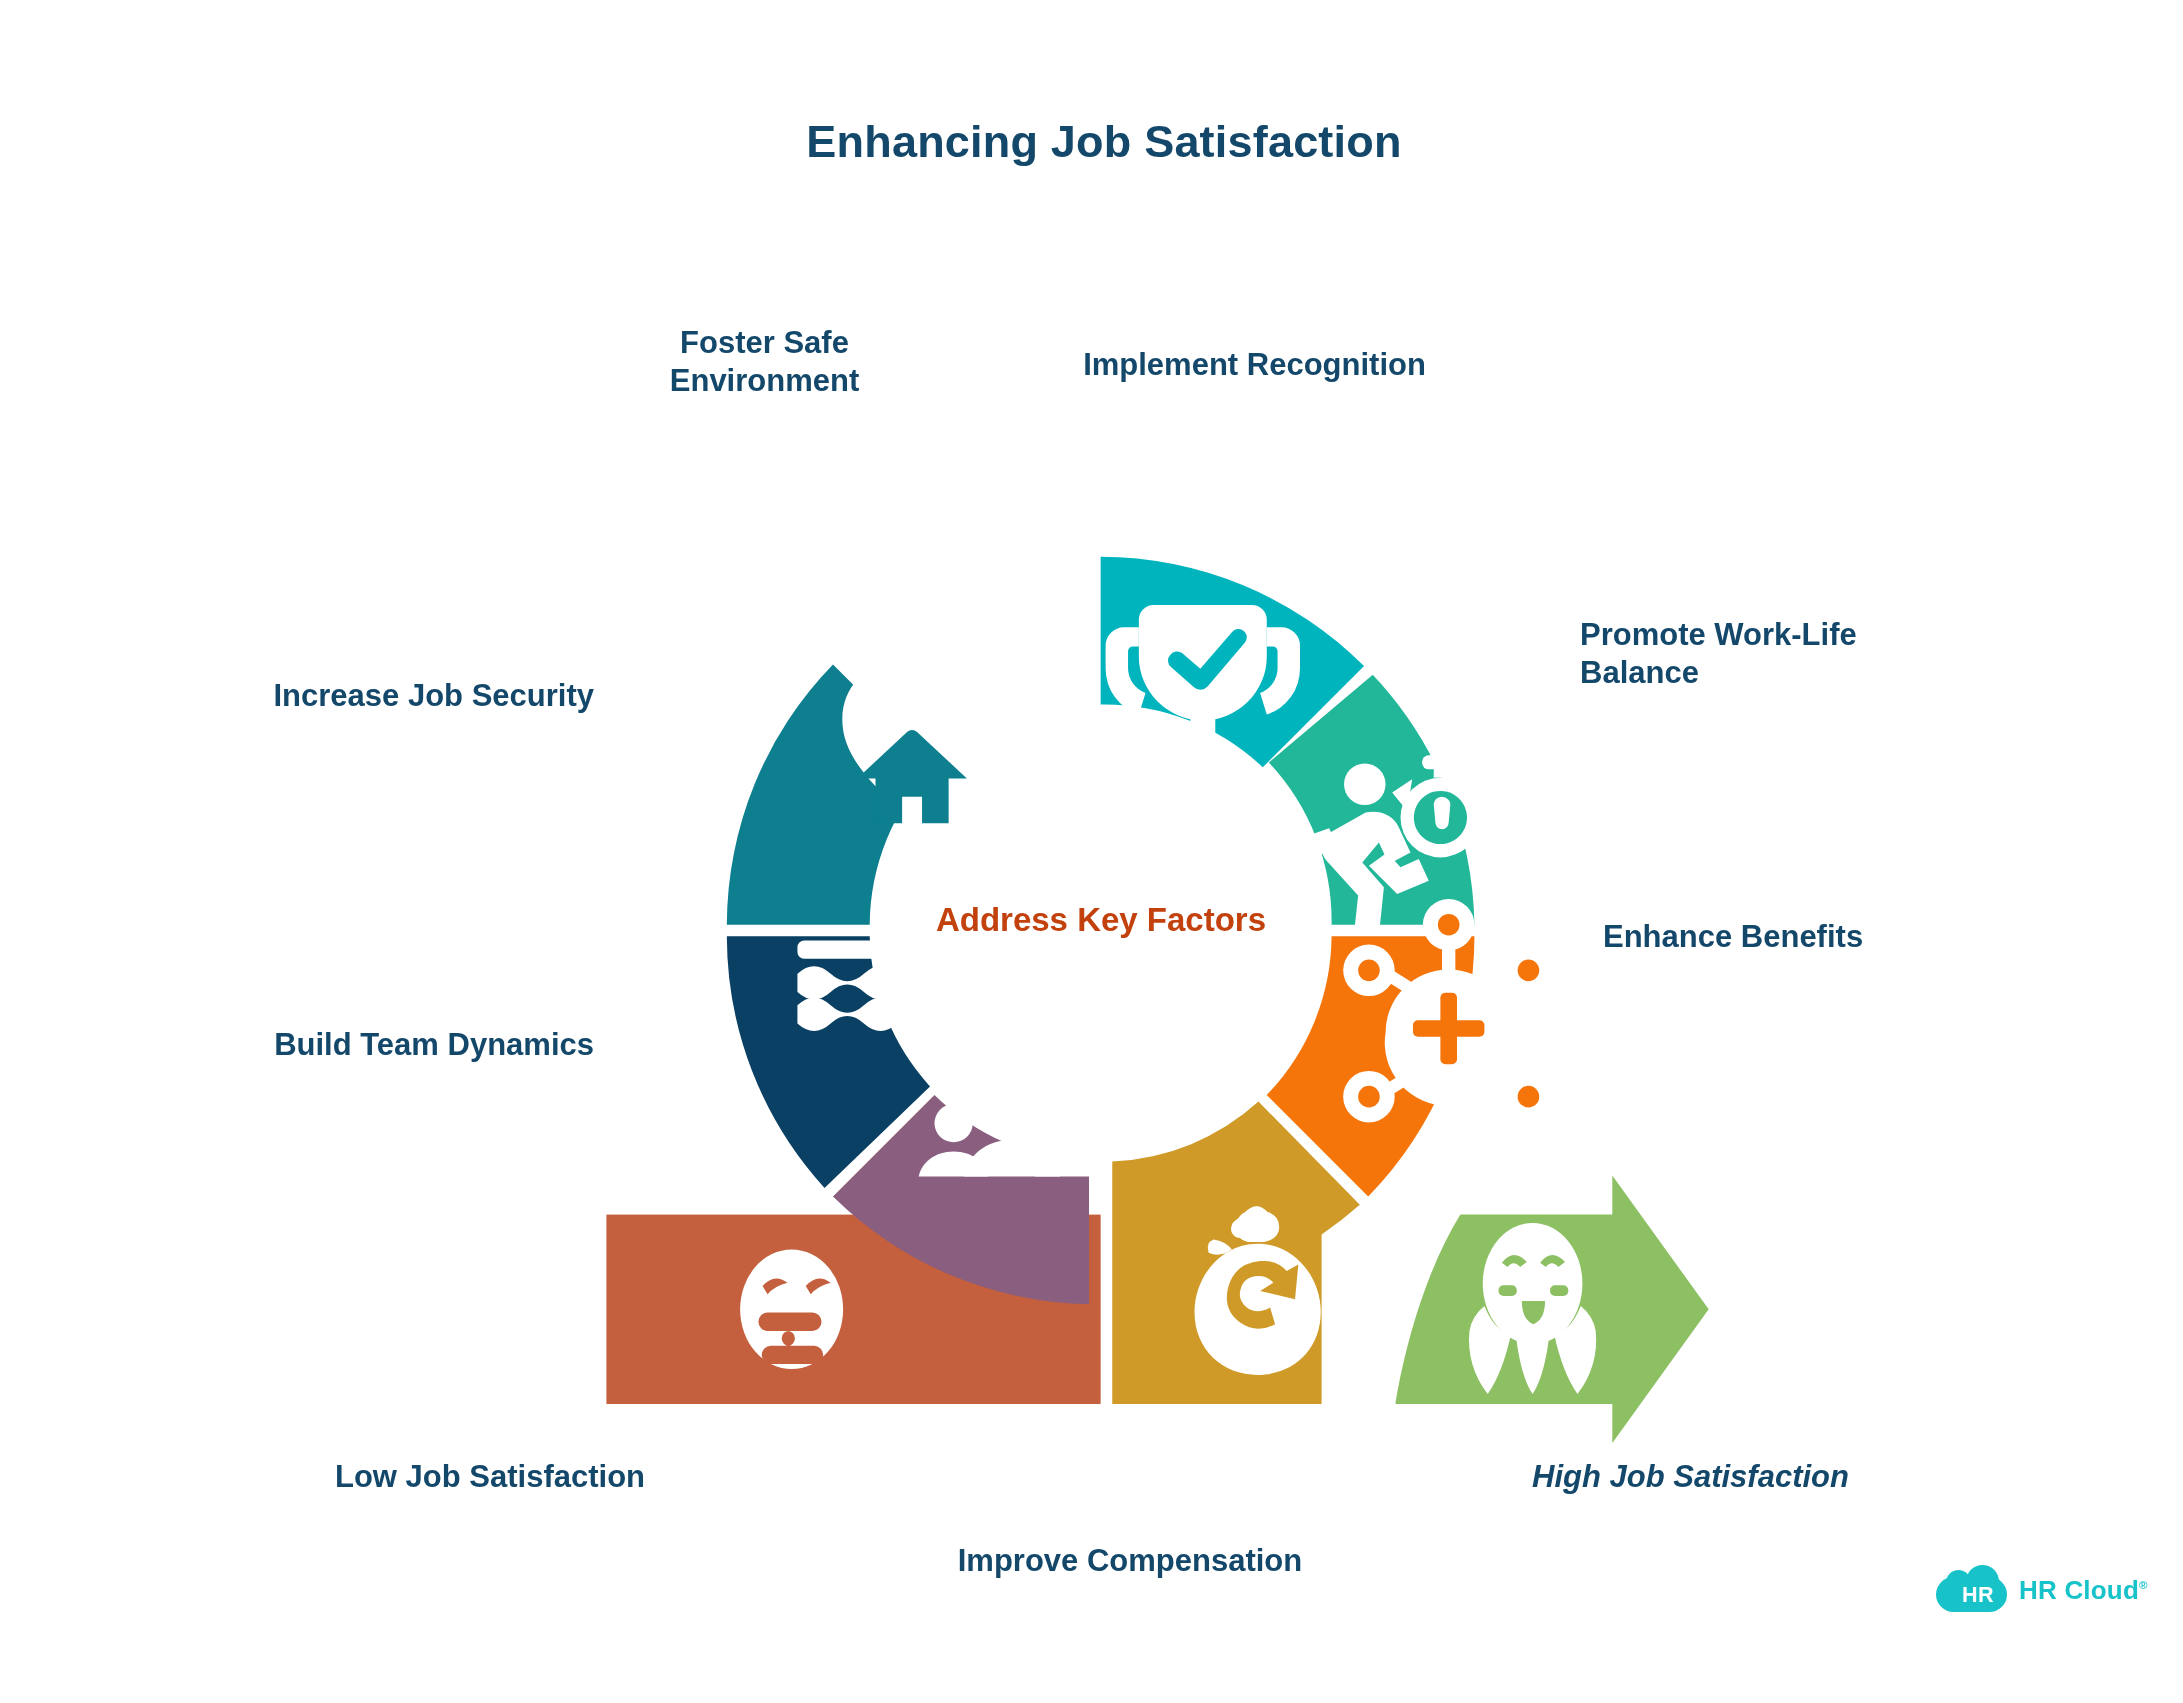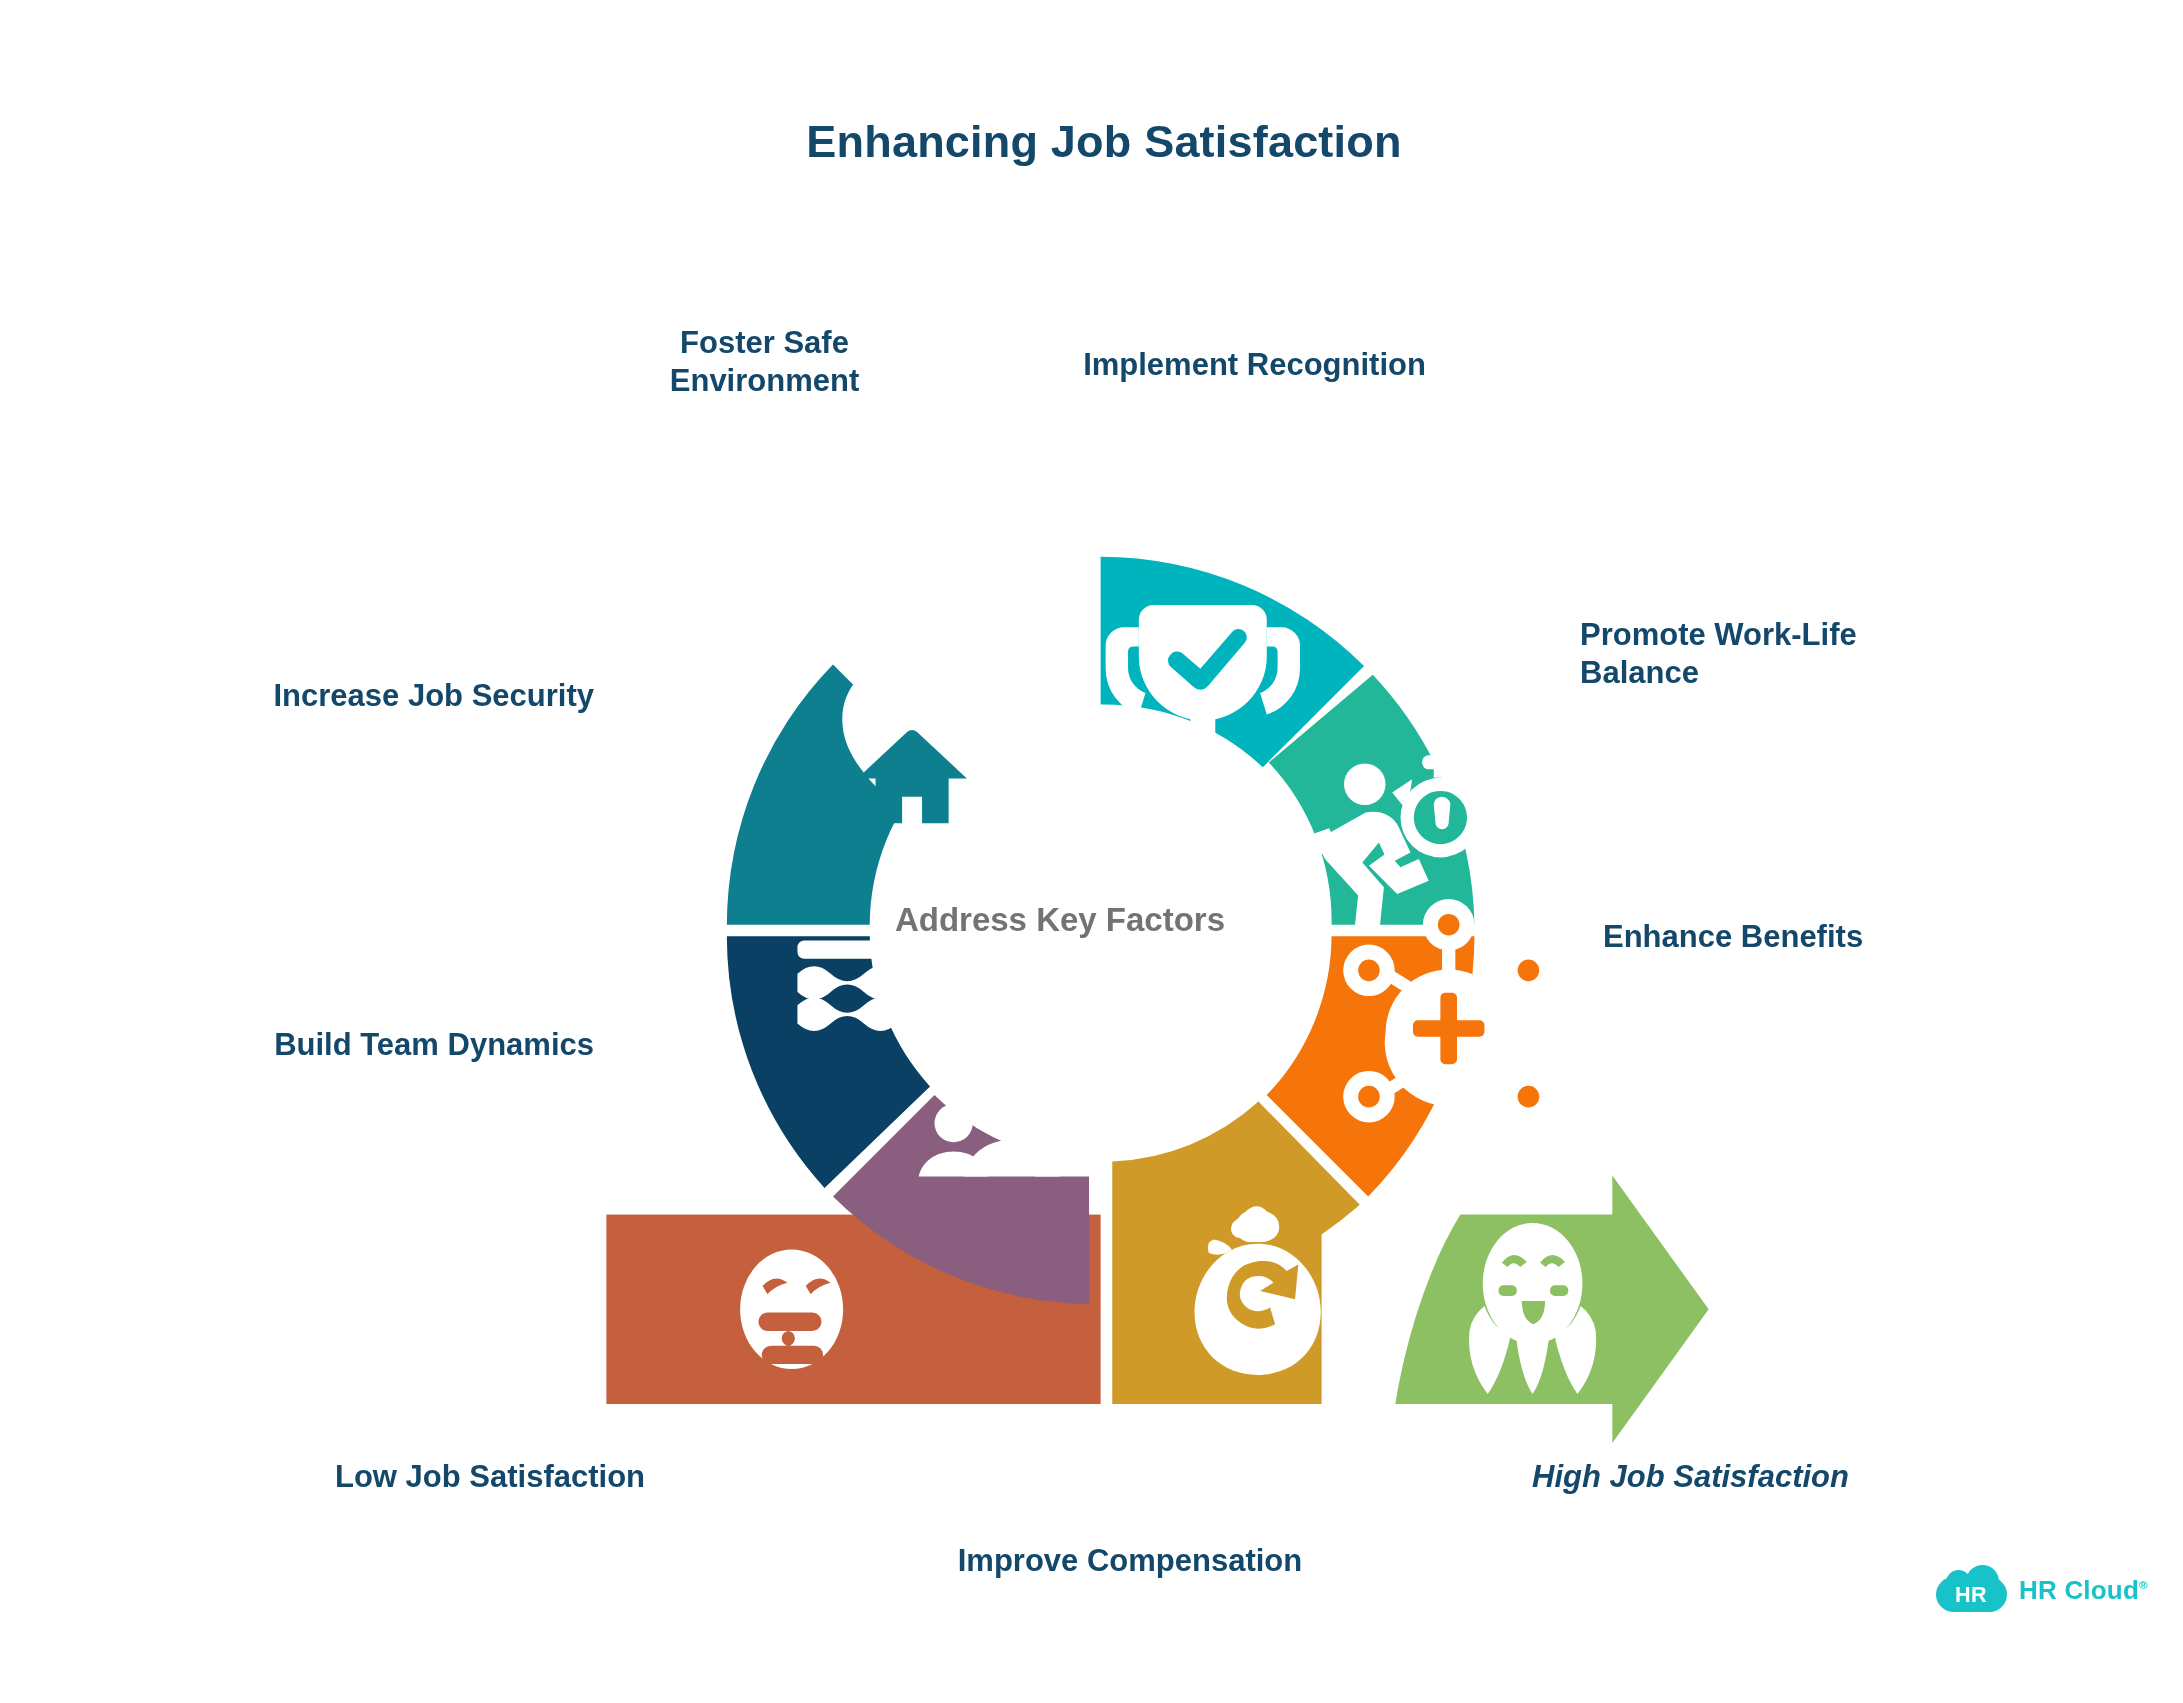--- a/index.html
+++ b/index.html
@@ -10,35 +10,35 @@
 
   .ttl{position:absolute;left:0;right:0;top:116px;text-align:center;
        font-size:45px;font-weight:bold;color:#14486b;letter-spacing:0.2px;}
 
   .lbl{position:absolute;font-size:31px;font-weight:bold;color:#14486b;
        line-height:1.22;white-space:pre-line;}
   .lbl.c{text-align:center;}
   .lbl.l{text-align:left;}
   .lbl.r{text-align:right;}
 
-  .center-lbl{position:absolute;left:794px;top:901px;width:532px;text-align:center;
-       font-size:33px;font-weight:bold;color:#737373;}
+  .center-lbl{position:absolute;left:835px;top:901px;width:532px;text-align:center;
+       font-size:33px;font-weight:bold;color:#c2410c;}
 
   #ringsvg{position:absolute;left:0;top:0;width:2183px;height:1704px;}
 
   
   .logo{position:absolute;left:1936px;top:1562px;width:208px;height:58px;}
   .logo .cloudwrap{position:absolute;left:0;top:3.3px;width:76px;height:47px;}
   .logo .cbody{position:absolute;left:0;top:11.6px;width:71px;height:35px;
       background:#17c3c9;border-radius:18.3px;}
   .logo .cbump1{position:absolute;left:30px;top:0px;width:33px;height:33px;
       background:#17c3c9;border-radius:50%;}
   .logo .cbump2{position:absolute;left:10px;top:5px;width:25px;height:25px;
       background:#17c3c9;border-radius:50%;}
-  .logo .hr{position:absolute;left:9px;top:16.6px;width:52px;text-align:center;
+  .logo .hr{position:absolute;left:16px;top:16.6px;width:52px;text-align:center;
       font-size:21.6px;font-weight:bold;color:#ffffff;letter-spacing:0.4px;}
   .logo .wordmark{position:absolute;left:83px;top:13.3px;font-size:26px;
       font-weight:bold;color:#17c3c9;letter-spacing:0.2px;white-space:nowrap;}
   .logo .reg{font-size:11.6px;vertical-align:super;}
 </style>
 </head>
 <body>
 
 <div id="stage">
 

